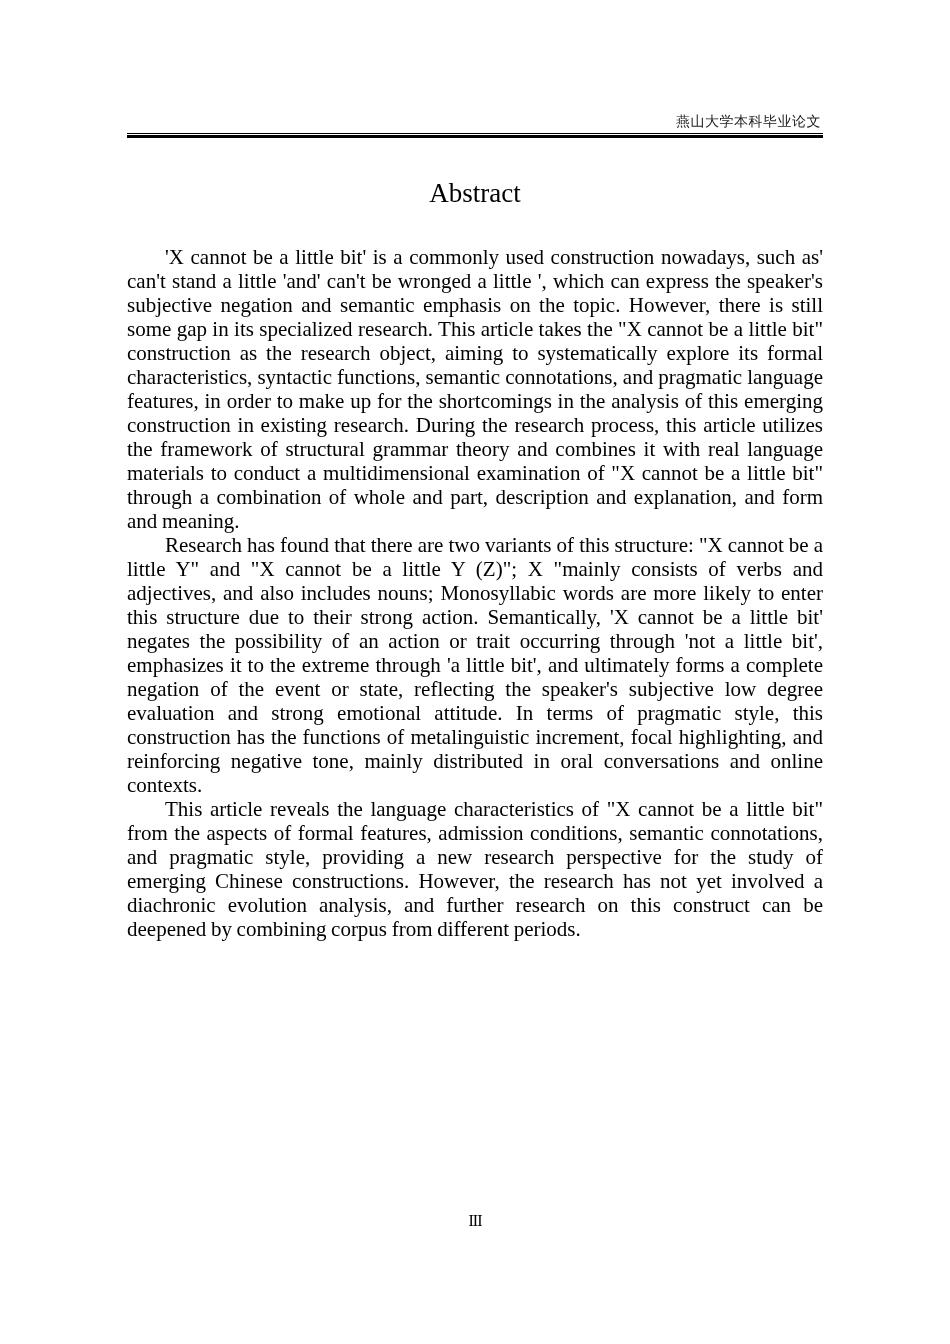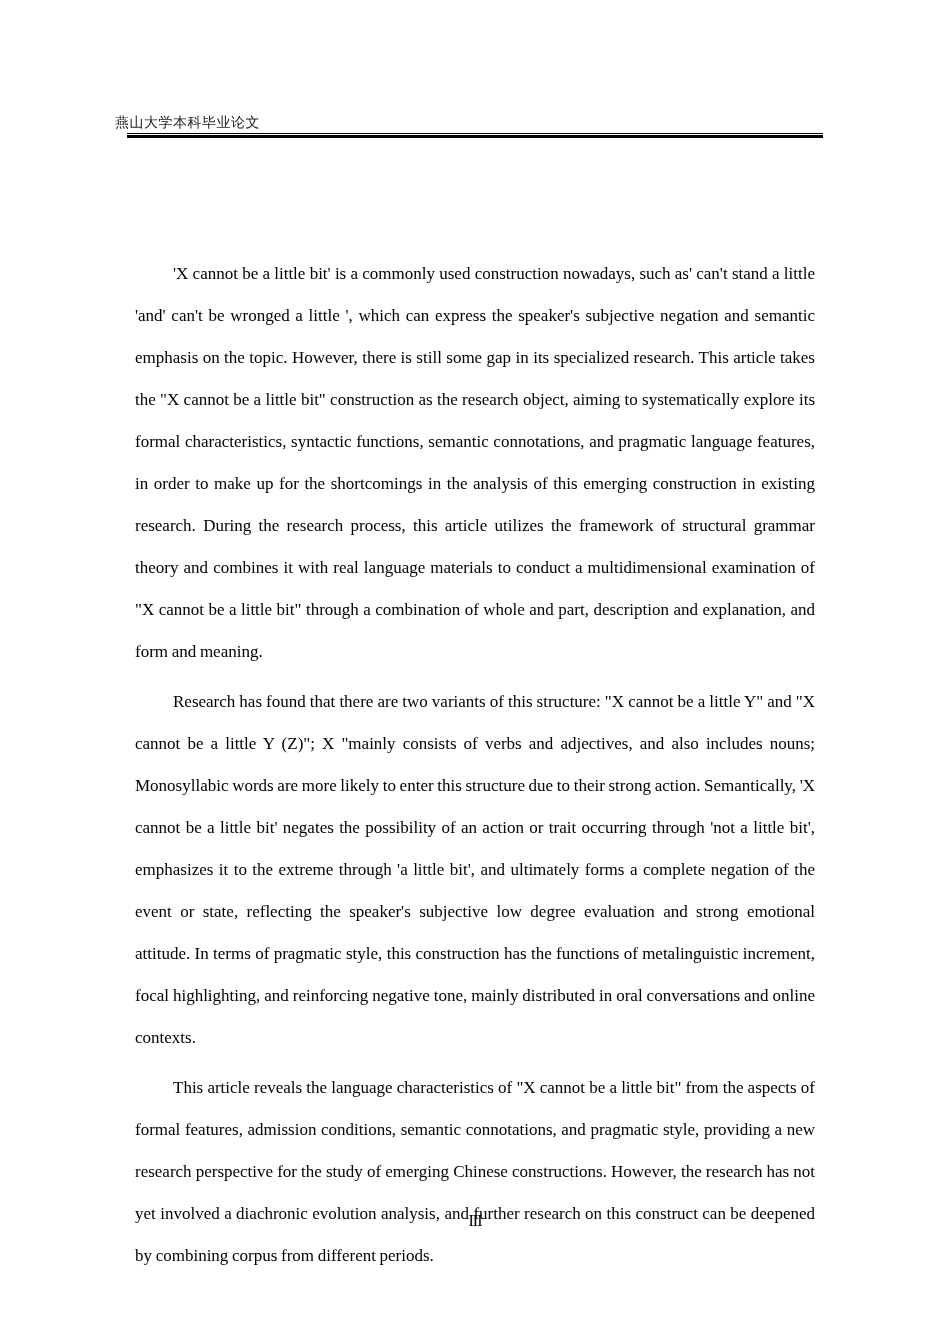--- a/index.html
+++ b/index.html
@@ -16,25 +16,25 @@
       color: #000000;
     }
     .page {
       position: absolute;
       left: 0; top: 0;
       width: 950px;
       height: 1344px;
     }
     .running-header {
       position: absolute;
-      left: 115px;
+      left: 125px;
       top: 113px;
       width: 696px;
-      text-align: left;
-      font-family: Liberation Sans, sans-serif;
+      text-align: right;
+      font-family: Liberation Mono, monospace;
       font-size: 14px;
       line-height: 18px;
       color: #1a1a1a;
       letter-spacing: 0.5px;
     }
     .header-rule-thin {
       position: absolute;
       left: 127px;
       top: 133px;
       width: 696px;
@@ -60,23 +60,23 @@
       font-weight: normal;
       margin: 0;
     }
     .body-text {
       position: absolute;
       left: 127px;
       top: 245px;
       width: 696px;
     }
     .body-text p {
-      margin: 8px;
-      font-size: 17px;
-      line-height: 42px;
+      margin: 0;
+      font-size: 21px;
+      line-height: 24px;
       text-align: justify;
       text-indent: 38px;
       word-spacing: -0.6px;
     }
     .page-number {
       position: absolute;
       left: 427px;
       top: 1213px;
       width: 96px;
       text-align: center;
@@ -87,20 +87,21 @@
   </style>
 </head>
 <body>
 
 <div class="page">
 
   <div class="running-header">燕山大学本科毕业论文</div>
   <div class="header-rule-thin"></div>
   <div class="header-rule-thick"></div>
 
+  <h1 class="title">Abstract</h1>
 
   <div class="body-text">
     <p>'X cannot be a little bit' is a commonly used construction nowadays, such as' can't stand a little 'and' can't be wronged a little ', which can express the speaker's subjective negation and semantic emphasis on the topic. However, there is still some gap in its specialized research. This article takes the "X cannot be a little bit" construction as the research object, aiming to systematically explore its formal characteristics, syntactic functions, semantic connotations, and pragmatic language features, in order to make up for the shortcomings in the analysis of this emerging construction in existing research. During the research process, this article utilizes the framework of structural grammar theory and combines it with real language materials to conduct a multidimensional examination of "X cannot be a little bit" through a combination of whole and part, description and explanation, and form and meaning.</p>
     <p>Research has found that there are two variants of this structure: "X cannot be a little Y" and "X cannot be a little Y (Z)"; X "mainly consists of verbs and adjectives, and also includes nouns; Monosyllabic words are more likely to enter this structure due to their strong action. Semantically, 'X cannot be a little bit' negates the possibility of an action or trait occurring through 'not a little bit', emphasizes it to the extreme through 'a little bit', and ultimately forms a complete negation of the event or state, reflecting the speaker's subjective low degree evaluation and strong emotional attitude. In terms of pragmatic style, this construction has the functions of metalinguistic increment, focal highlighting, and reinforcing negative tone, mainly distributed in oral conversations and online contexts.</p>
     <p>This article reveals the language characteristics of "X cannot be a little bit" from the aspects of formal features, admission conditions, semantic connotations, and pragmatic style, providing a new research perspective for the study of emerging Chinese constructions. However, the research has not yet involved a diachronic evolution analysis, and further research on this construct can be deepened by combining corpus from different periods.</p>
   </div>
 
   <div class="page-number">III</div>
 
 </div>

